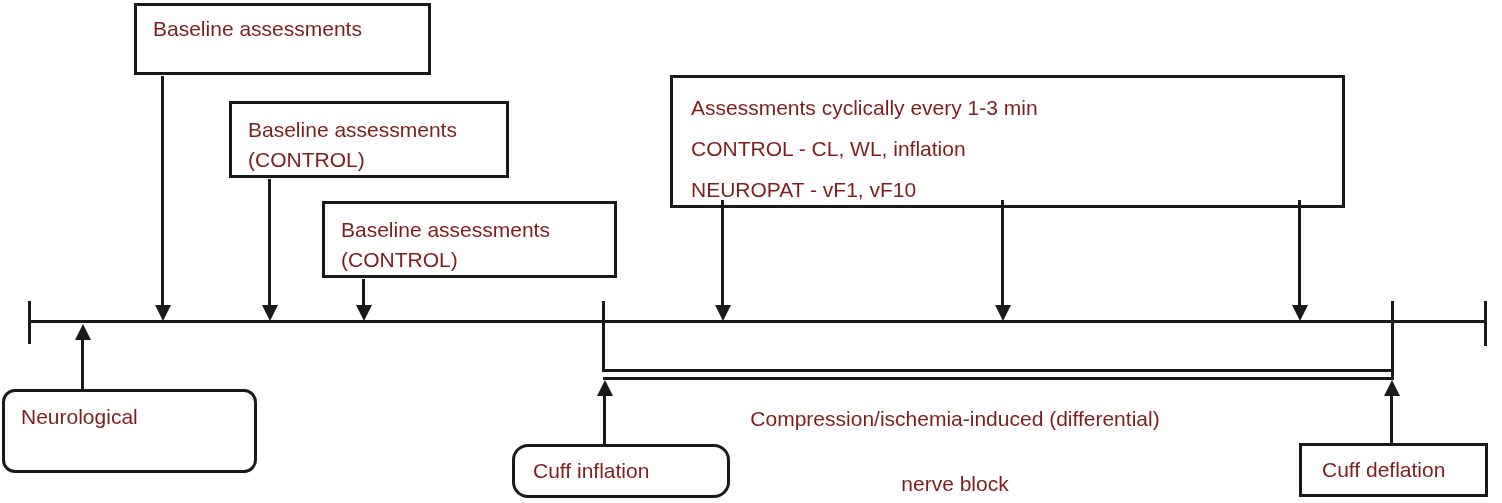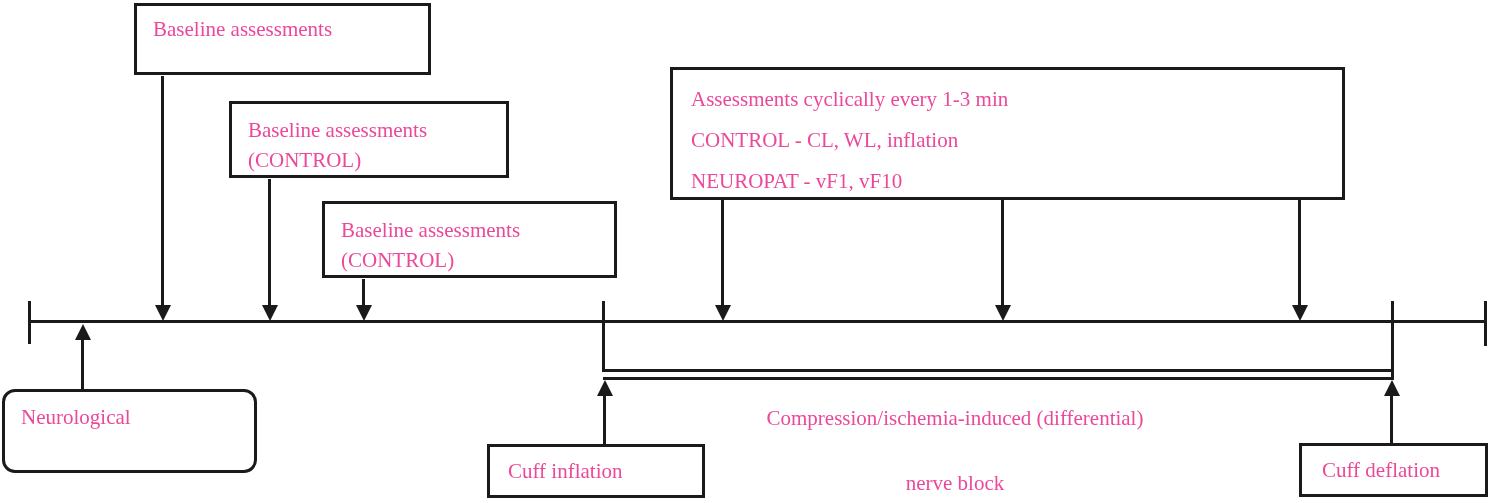--- a/index.html
+++ b/index.html
@@ -5,23 +5,23 @@
   html, body {
     margin: 0;
     padding: 0;
     background: #ffffff;
   }
   #figure {
     position: relative;
     width: 1502px;
     height: 503px;
     background: #ffffff;
-    font-family: Liberation Serif, serif;
+    font-family: Liberation Sans, sans-serif;
     font-size: 21px;
-    color: #ec4899;
+    color: #7f1d1d;
     overflow: hidden;
   }
   .box {
     position: absolute;
     box-sizing: border-box;
     border: 3px solid #1a1a1a;
     background: #ffffff;
   }
   .box .bl { display: block; white-space: nowrap; }
   .hline, .vline {
@@ -52,23 +52,23 @@
   }
   .caption {
     position: absolute;
     text-align: center;
     line-height: 33px;
   }
   
   #box-contralat   { left: 134px;  top: 3px;   width: 297px; height: 72px;  padding: 8px 8px 0 16px;  line-height: 30px; }
   #box-neuropat    { left: 229px;  top: 101px; width: 280px; height: 77px;  padding: 11px 8px 0 16px; line-height: 30px; }
   #box-control     { left: 322px;  top: 201px; width: 295px; height: 77px;  padding: 11px 8px 0 16px; line-height: 30px; }
-  #box-assessments { left: 670px;  top: 67px;  width: 675px; height: 133px; padding: 9px 12px 0 18px;  line-height: 41px; }
+  #box-assessments { left: 670px;  top: 75px;  width: 675px; height: 133px; padding: 9px 12px 0 18px;  line-height: 41px; }
   #box-neuro       { left: 2px;    top: 389px; width: 255px; height: 84px;  padding: 6px 8px 0 16px;  line-height: 38px; border-radius: 13px; }
-  #box-cuff-inf    { left: 487px;  top: 444px; width: 218px; height: 54px;  padding: 0 0 0 18px; display: flex; align-items: center; }
+  #box-cuff-inf    { left: 512px;  top: 444px; width: 218px; height: 54px;  padding: 0 0 0 18px; display: flex; align-items: center; border-radius: 16px; }
   #box-cuff-def    { left: 1299px; top: 443px; width: 189px; height: 54px;  padding: 0 14px 0 20px; display: flex; align-items: center; }
   #caption-nerve-block { left: 655px; top: 402px; width: 600px; }
 </style>
 </head>
 <body>
 
 <div id="figure">
 
   <div class="box" id="box-contralat">
     <span class="bl">Baseline assessments</span>

